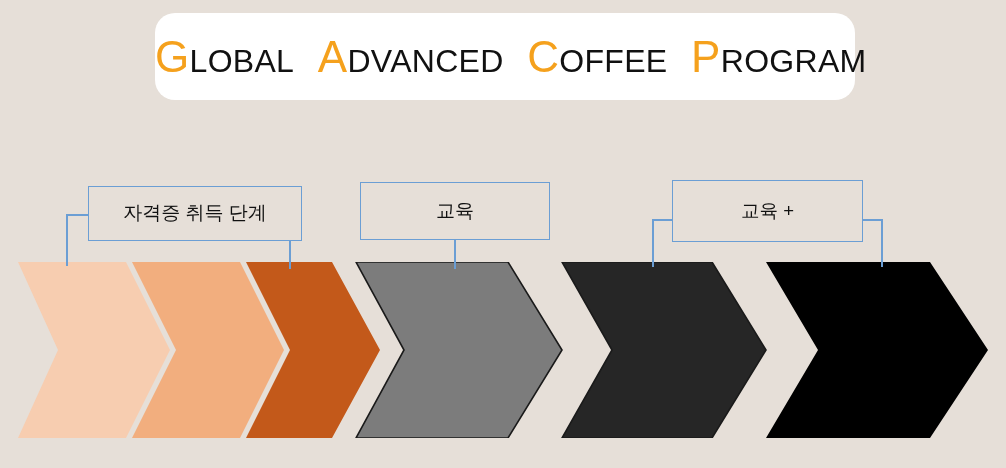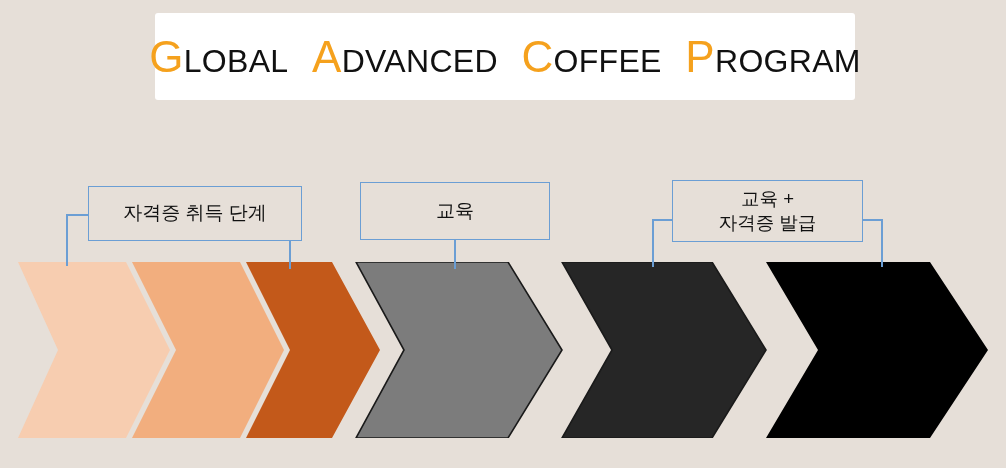--- a/index.html
+++ b/index.html
@@ -16,24 +16,24 @@
   }
 
   
   #title-card {
     position: absolute;
     left: 155px;
     top: 13px;
     width: 700px;
     height: 87px;
     background: #ffffff;
-    border-radius: 3px;
+    border-radius: 20px;
     display: flex;
     align-items: center;
-    justify-content: center;
+    justify-content: flex-start;
   }
   #title-text {
     font-size: 37px;
     letter-spacing: 0.3px;
     color: #111111;
     white-space: nowrap;
     font-weight: 400;
   }
   #title-text .w {
     display: inline-block;
@@ -130,21 +130,20 @@
 
 <div class="callout" id="callout-certification">
   <span>자격증 취득 단계</span>
 </div>
 <div class="callout" id="callout-education">
   <span>교육</span>
 </div>
 <div class="callout" id="callout-education-cert">
   <div>
     <div>교육 +</div>
-    <div>자격증 발급</div>
   </div>
 </div>
 
 <div id="arrow-band">
   <svg width="1006" height="176" viewBox="0 0 1006 176" xmlns="http://www.w3.org/2000/svg">
 
     <polygon points="18,0 126,0 170,88 126,176 18,176 58,88" fill="#f7cdb0"></polygon>
 
     <polygon points="132,0 240,0 284,88 240,176 132,176 176,88" fill="#f2ae7e"></polygon>
 

